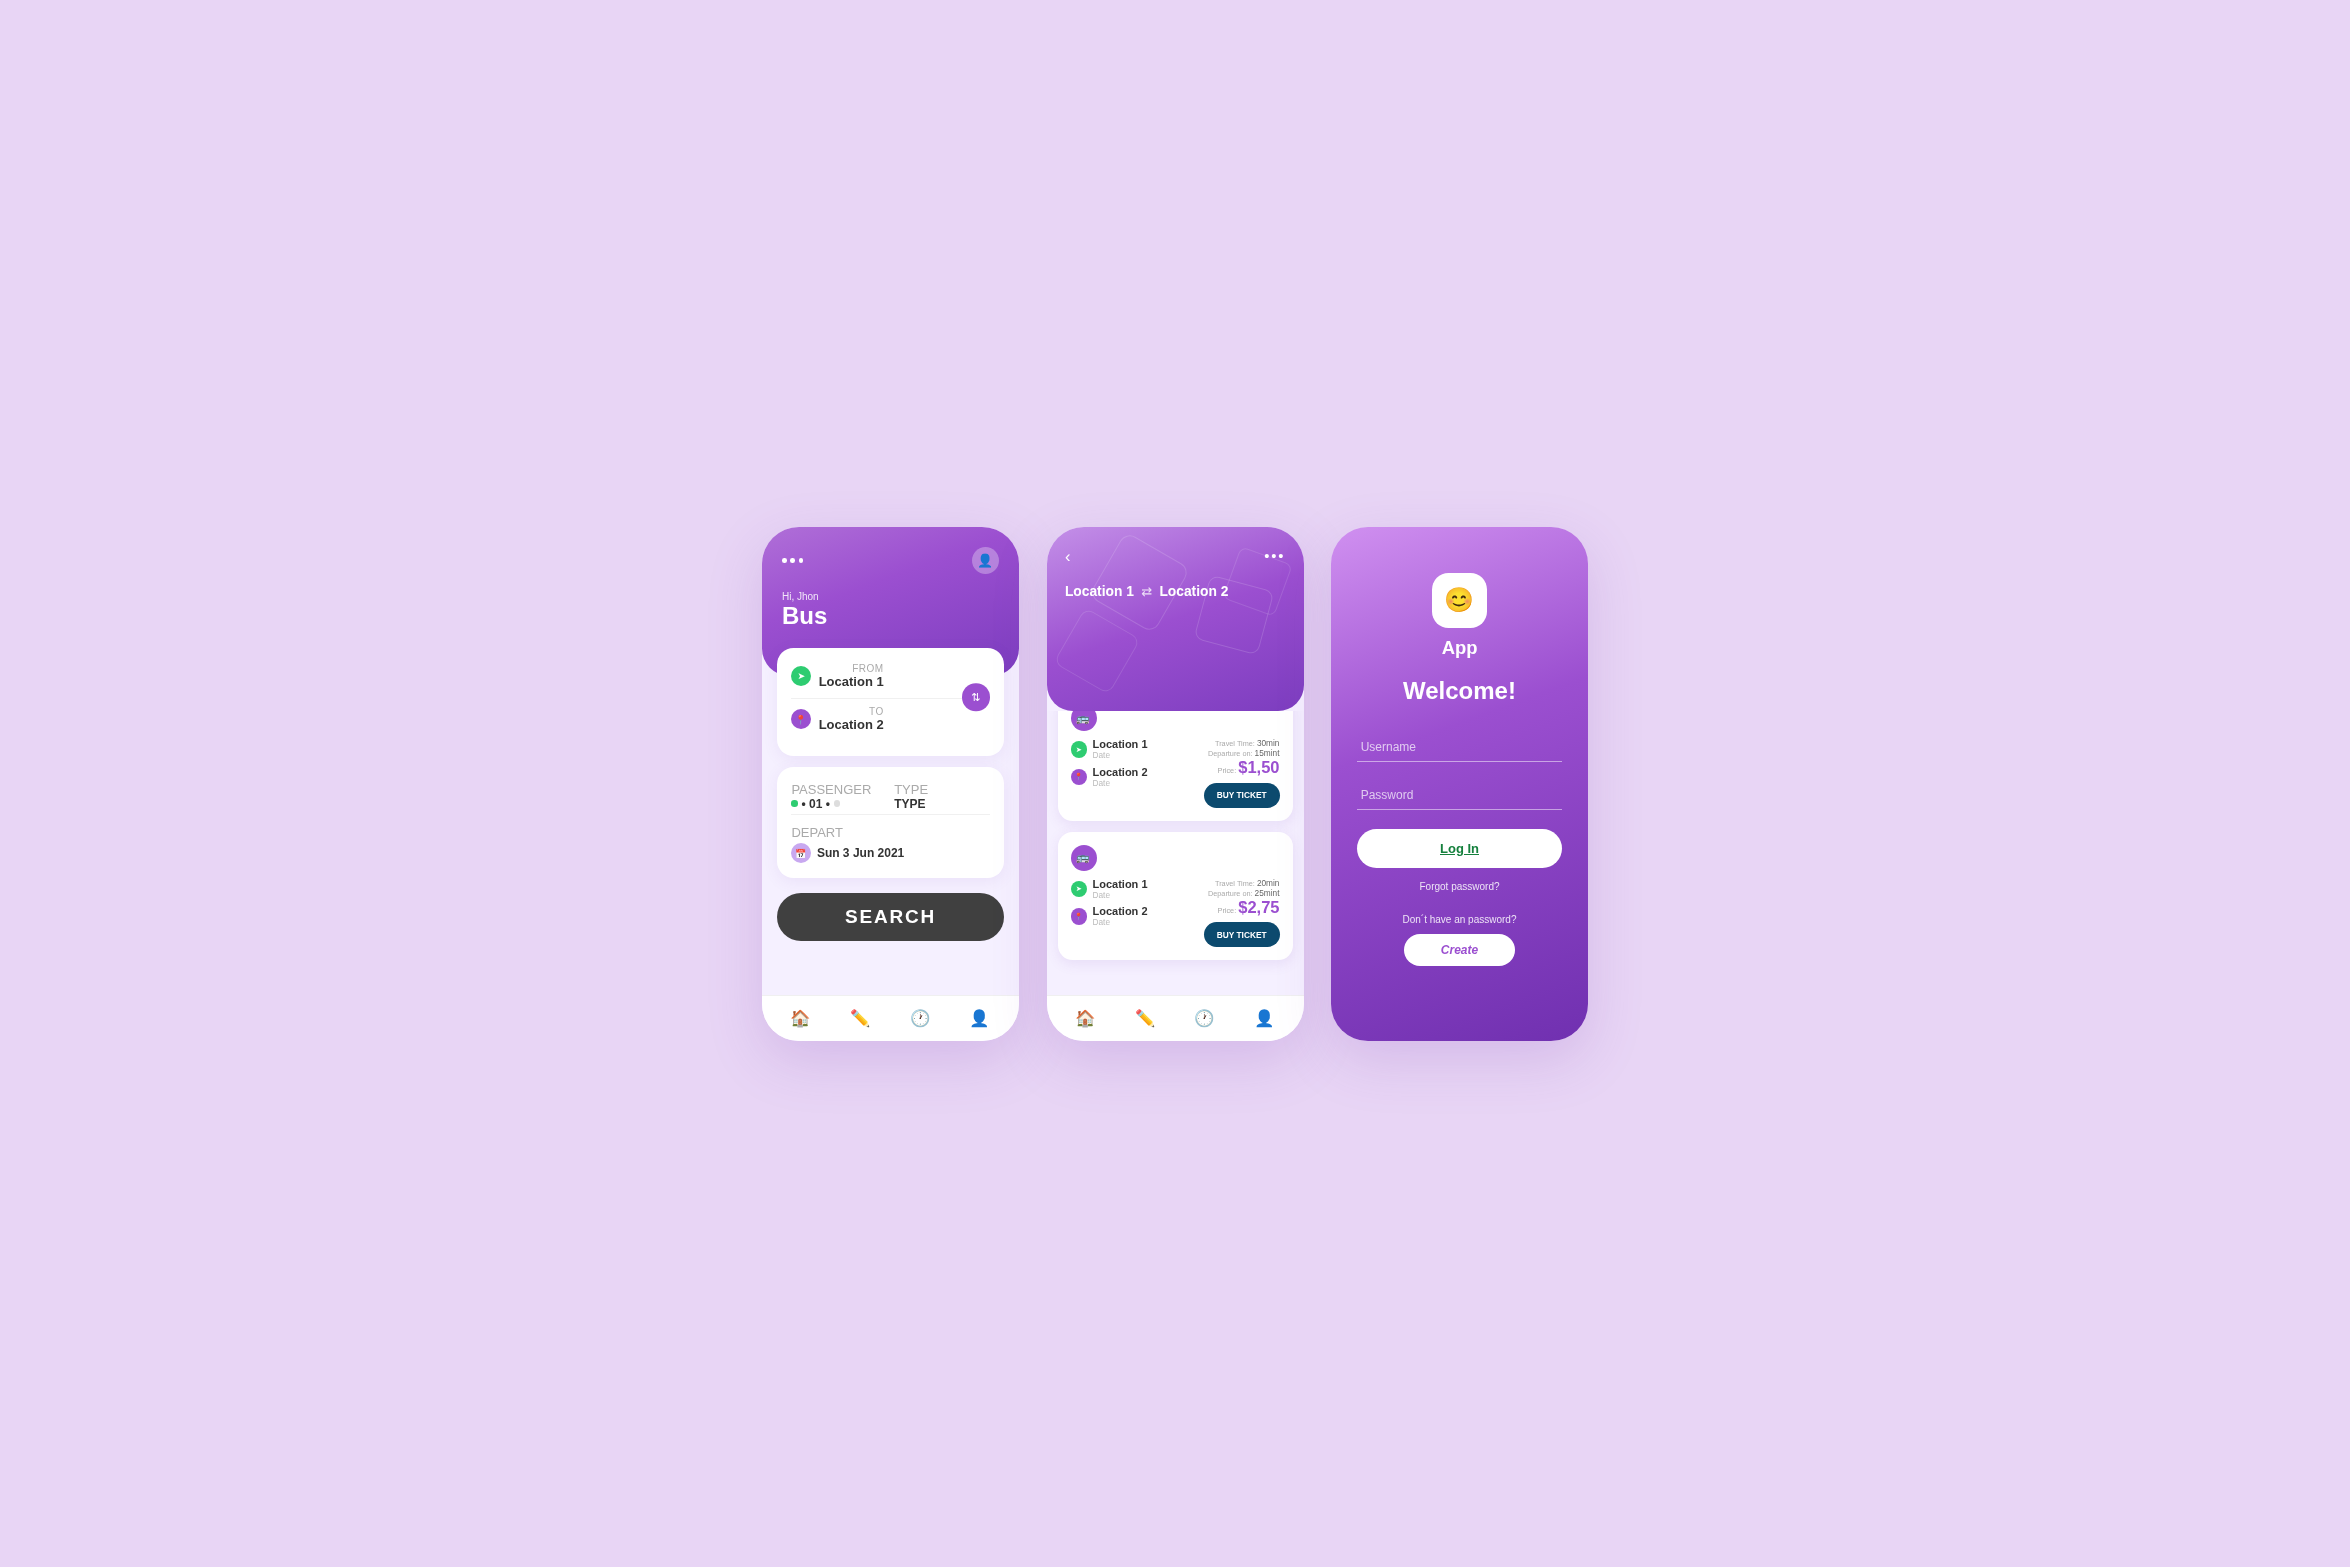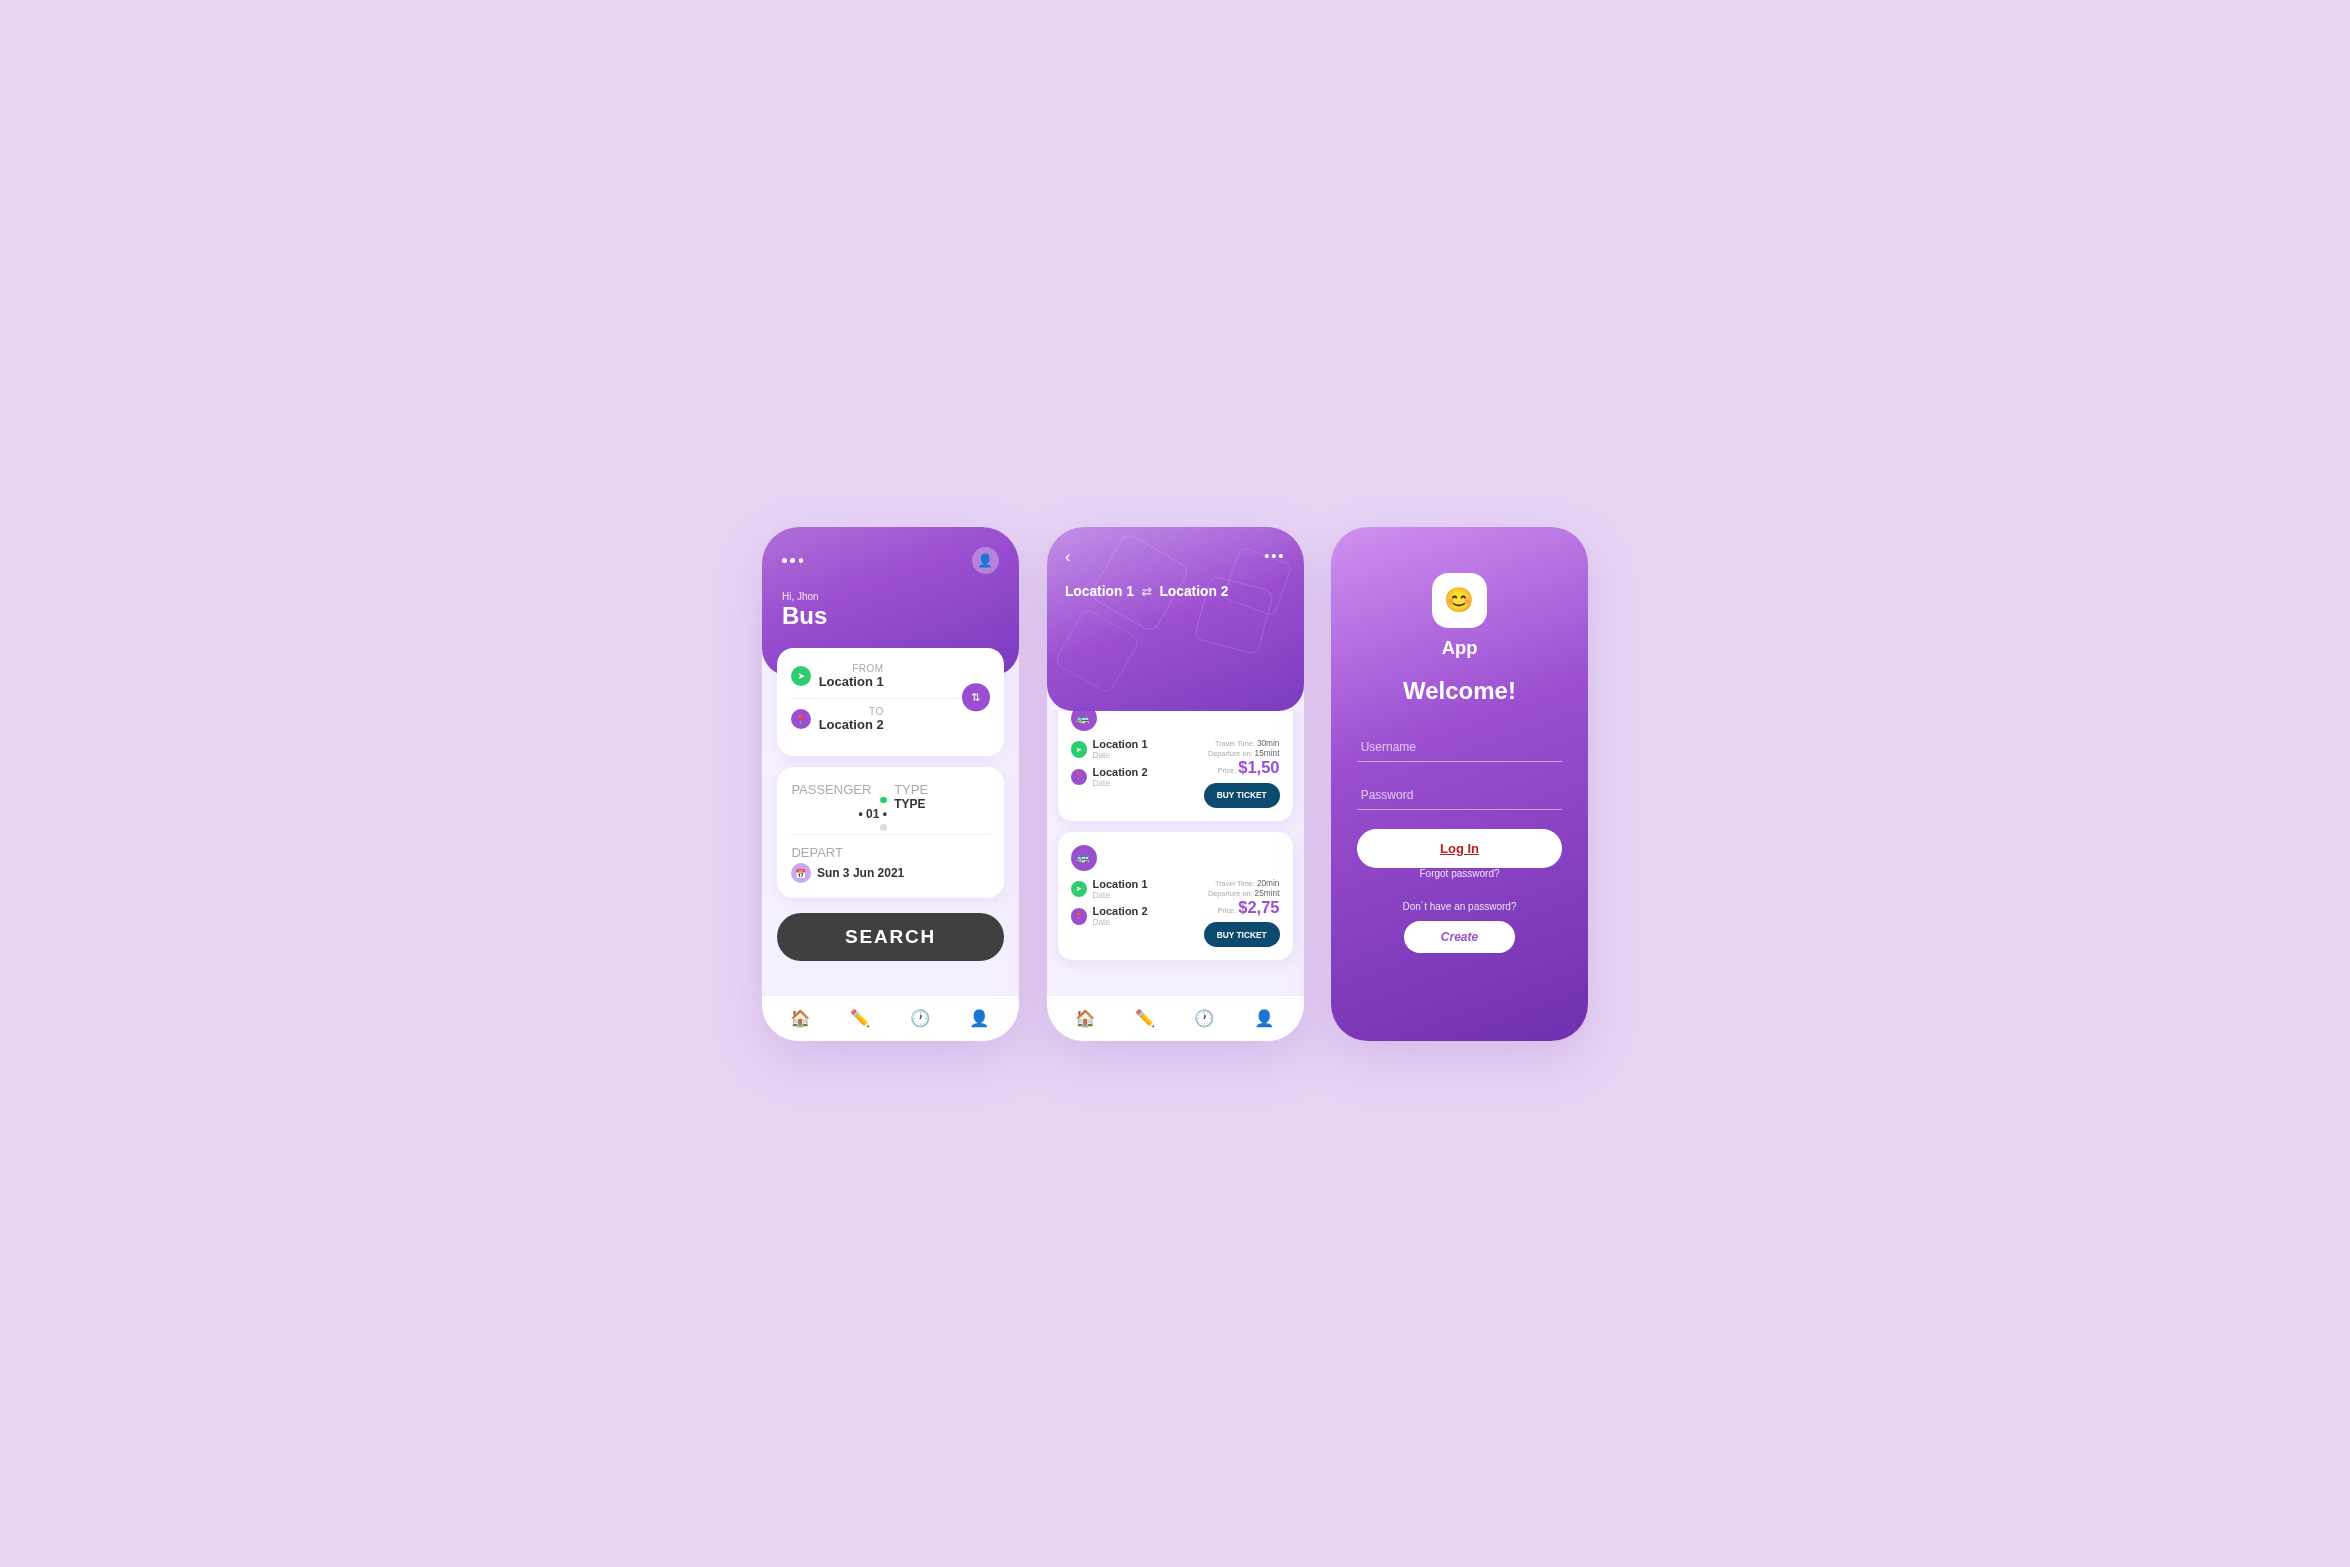--- a/index.html
+++ b/index.html
@@ -79,21 +79,21 @@
       display: flex; align-items: center; justify-content: center; color: white;
       font-size: 11px; margin-left: auto; cursor: pointer;
     }
     .location-card-inner { position: relative; }
     .swap-container { position: absolute; right: 0; top: 50%; transform: translateY(-50%); }
 
     .info-row { display: flex; gap: 7.3px; }
     .info-col { flex: 1; }
     .info-label { font-size: 13px; color: #aaa; text-transform: uppercase; }
     .info-value { font-size: 12px; font-weight: 600; color: #333; }
-    .passenger-row { display: flex; align-items: flex-end; gap: 3.7px; flex-direction: column; }
+    .passenger-row { display: flex; align-items: center; gap: 3.7px; }
     .p-dot-green { width: 6.4px; height: 6.4px; background: #2ecc71; border-radius: 50%; }
     .p-dot-gray { width: 6.4px; height: 6.4px; background: #ddd; border-radius: 50%; }
     .depart-section { border-top: 0.9px solid #f0f0f0; padding-top: 9.2px; margin-top: 3.7px; }
     .depart-row { display: flex; align-items: center; gap: 5.5px; margin-top: 3.7px; }
     .depart-icon {
       width: 20px; height: 20px; background: #c8a8f0; border-radius: 50%;
       display: flex; align-items: center; justify-content: center; color: white; font-size: 9.2px; flex-shrink: 0;
     }
     .search-btn {
       background: #404040; color: white; border: none; border-radius: 27.5px;
@@ -209,22 +209,22 @@
       margin-bottom: 9.2px; font-size: 24px;
     }
     .app-name { color: white; font-size: 18.4px; font-weight: 700; margin-bottom: 18.4px; }
     .welcome-text { color: white; font-size: 24px; font-weight: 700; margin-bottom: 27.5px; }
     .input-field {
       width: 100%; background: transparent; border: none; border-bottom: 0.9px solid rgba(255,255,255,0.5);
       color: white; padding: 7.3px 3.7px; font-size: 12px; margin-bottom: 18.4px; outline: none;
     }
     .input-field::placeholder { color: rgba(255,255,255,0.7); }
     .login-btn {
-      width: 100%; background: white; color: #b91c1c; border: none; border-radius: 27.5px;
-      padding: 12px; font-size: 13px; font-weight: 600; cursor: pointer; margin-bottom: 0; text-decoration: underline;
+      width: 100%; background: white; color: #15803d; border: none; border-radius: 27.5px;
+      padding: 12px; font-size: 13px; font-weight: 600; cursor: pointer; margin-bottom: 13px; text-decoration: underline;
     }
     .forgot-text { color: rgba(255,255,255,0.85); font-size: 10px; margin-bottom: 22px; cursor: pointer; }
     .no-account { color: rgba(255,255,255,0.85); font-size: 10px; margin-bottom: 9.2px; }
     .create-btn {
       background: white; color: #9b4fd0; border: none; border-radius: 18.4px;
       padding: 9.2px 37px; font-size: 12px; font-weight: 600; cursor: pointer; font-style: italic;
     }
   </style>
 </head>
 <body>

